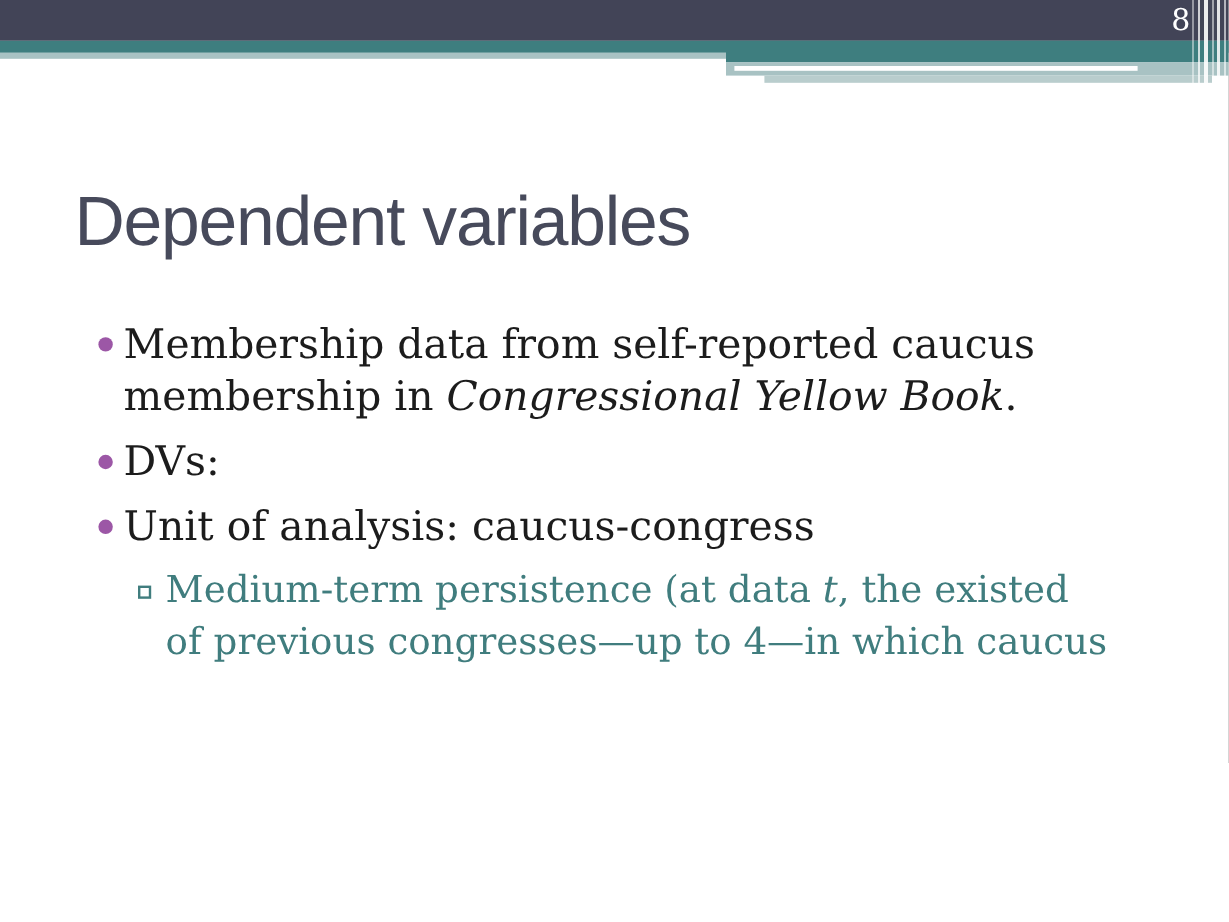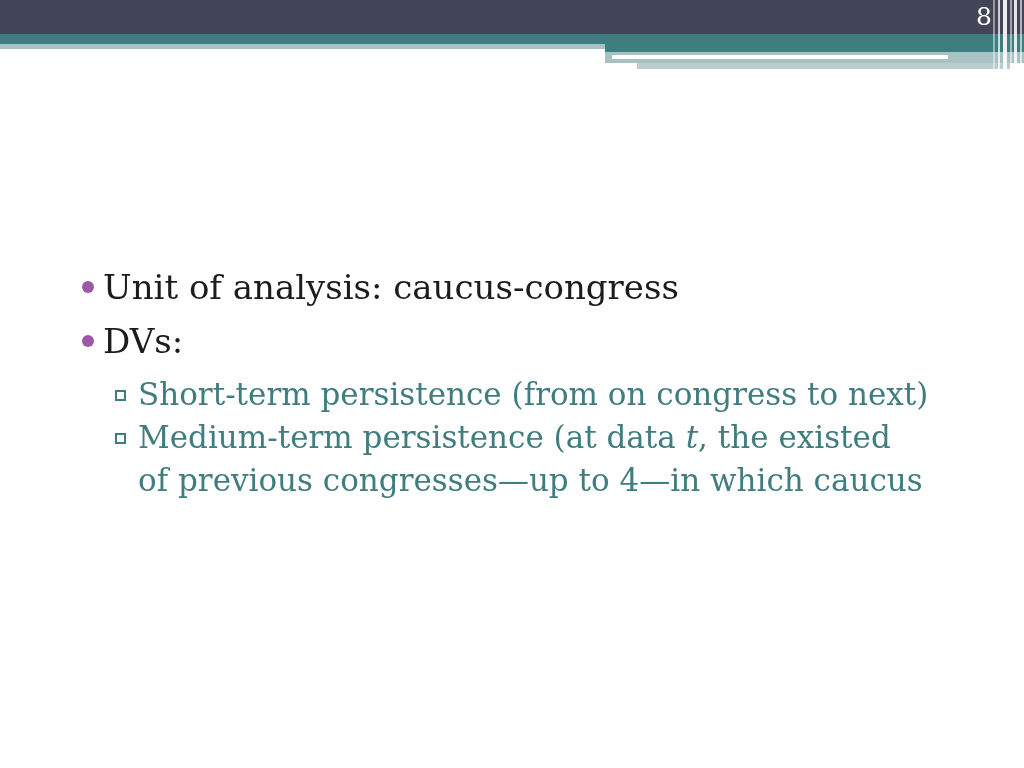--- a/index.html
+++ b/index.html
@@ -64,20 +64,21 @@
   <div class="band-teal"></div>
   <div class="strip-left"></div>
   <div class="teal-right"></div>
   <div class="band-right1"></div>
   <div class="white-line"></div>
   <div class="band-right2"></div>
   <div class="stripes"></div>
 
   <div class="page-num">8</div>
 
+  <h1 class="title">Dependent variables</h1>
 
   <div class="content">
+      <div class="row l1"><span class="marker"></span><span><span>Membership data from self-reported caucus</span><br><span>membership in </span><span class="it">Congressional Yellow Book</span><span>.</span></span></div>
+      <div class="row l1"><span class="marker"></span><span><span>DVs:</span></span></div>
       <div class="row l1"><span class="marker"></span><span><span>Unit of analysis: caucus-congress</span></span></div>
-      <div class="row l1"><span class="marker"></span><span><span>DVs:</span></span></div>
-      <div class="row l2"><span class="marker"></span><span><span>Short-term persistence (from on congress to next)</span></span></div>
       <div class="row l2"><span class="marker"></span><span><span>Medium-term persistence (at data </span><span class="it">t</span><span>, the existed</span><br><span>of previous congresses—up to 4—in which caucus</span><br></span></div>
     </div>
 </div>
 
 </body></html>

